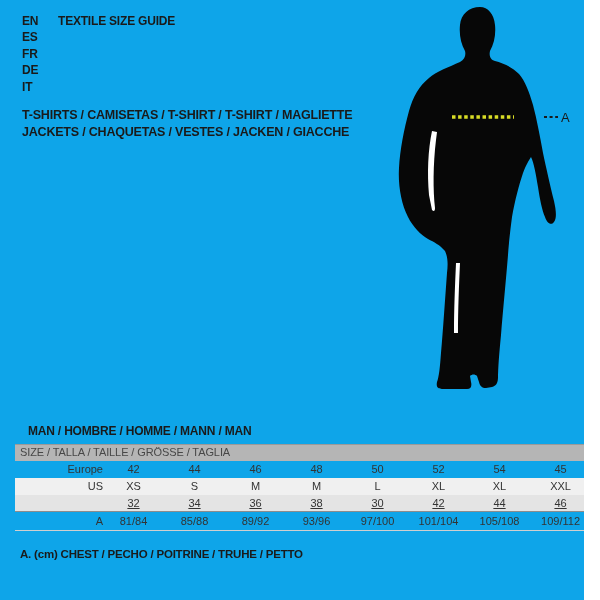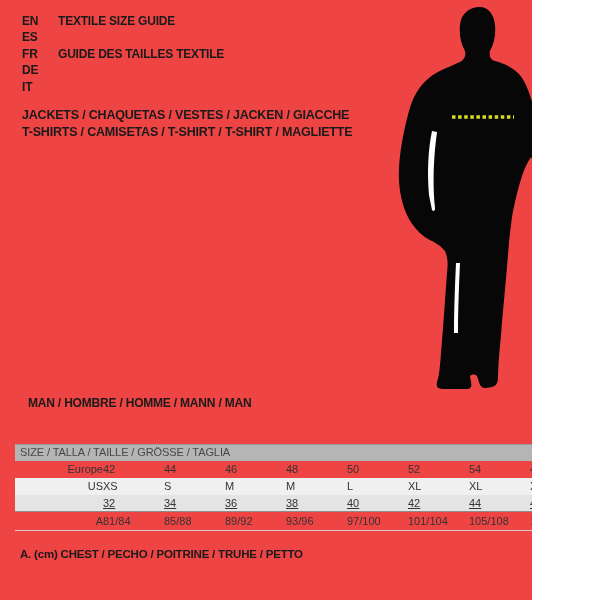--- a/index.html
+++ b/index.html
@@ -1,40 +1,40 @@
 <!DOCTYPE html>
 <html><head>
 <meta charset="utf-8">
 <style>
   * { margin:0; padding:0; box-sizing:border-box; }
   html,body { width:600px; height:600px; background:#fff; }
   body { font-family:"Liberation Sans", sans-serif; color:#1a1a1a; }
-  .canvas { position:relative; width:532px; height:600px; overflow:hidden; background:#ef4444; }
+  .canvas { position:relative; width:584px; height:600px; overflow:hidden; background:#0ea5e9; }
 
   
   .lang-list { position:absolute; left:22px; top:13px; font-weight:bold; font-size:12px; line-height:16.4px; letter-spacing:-0.2px; }
   .lang-row { display:flex; }
   .lang-code { width:36px; flex:0 0 36px; }
 
   
   .categories { position:absolute; left:22px; top:107px; font-weight:bold; font-size:12.5px; line-height:17px; letter-spacing:-0.2px; }
 
   
   .figure { position:absolute; left:395px; top:5px; width:175px; height:385px; }
   .figure svg { overflow:visible; display:block; }
 
   
-  .section-title { position:absolute; left:20px; top:396px; font-weight:bold; font-size:12px; letter-spacing:-0.2px;padding-left:8px; }
+  .section-title { position:absolute; left:20px; top:424px; font-weight:bold; font-size:12px; letter-spacing:-0.2px;padding-left:8px; }
 
   
   .size-table { position:absolute; left:15px; top:444px; width:576px; border-collapse:collapse; font-size:11px; color:#333; table-layout:fixed; }
   .size-table col.label-col { width:88px; }
   .size-table col.val-col { width:61px; }
   .size-table th.tbl-header { background:#b5b5b5; color:#474747; text-align:left; font-weight:normal; padding:1px 0 2px 5px; height:16px; border-top:1px solid #9a9a9a; font-size:11px; letter-spacing:-0.1px; }
-  .size-table td { height:17px; font-weight:normal; vertical-align:middle; padding:0; }
+  .size-table td { height:17px; text-align:center; font-weight:normal; vertical-align:middle; padding:0; }
   .size-table td.row-label { text-align:right; padding-left:5px; }
   .size-table tr.row-us td { background:#f0f0f0; }
   .size-table tr.row-num td { background:#e4e4e4;text-decoration:underline; }
   .size-table tr.row-a td { border-top:1px solid #8c8c8c; border-bottom:1px solid #cfcfcf; height:19px; }
 
   
   .footnote { position:absolute; left:20px; top:548px; font-weight:bold; font-size:11.5px; letter-spacing:-0.2px; }
 </style>
 </head>
 <body>
@@ -44,33 +44,32 @@
   <div class="lang-list">
     <div class="lang-row">
       <span class="lang-code">EN</span>
       <span class="lang-label">TEXTILE SIZE GUIDE</span>
     </div>
     <div class="lang-row">
       <span class="lang-code">ES</span>
     </div>
     <div class="lang-row">
       <span class="lang-code">FR</span>
-      <span class="lang-label">GUIDE DES TAILLES TEXTILE</span>
     </div>
     <div class="lang-row">
       <span class="lang-code">DE</span>
     </div>
     <div class="lang-row">
       <span class="lang-code">IT</span>
     </div>
   </div>
 
   <div class="categories">
+    <div>T-SHIRTS / CAMISETAS / T-SHIRT / T-SHIRT / MAGLIETTE</div>
     <div>JACKETS / CHAQUETAS / VESTES / JACKEN / GIACCHE</div>
-    <div>T-SHIRTS / CAMISETAS / T-SHIRT / T-SHIRT / MAGLIETTE</div>
   </div>
 
   <div class="figure">
     <svg width="175" height="385" viewBox="0 0 175 385" xmlns="http://www.w3.org/2000/svg">
       <path d="M85,2 C74,2 66,9 65,20 C64,30 66,39 70,46 C71,50 70,54 65,57
                C54,62 42,66 34,73 C24,81 18,92 14,106 C9,124 5,145 4,163
                C3,180 6,198 13,212 C18,222 26,230 33,234 C39,237 45,240 50,246
                C53,252 53,260 52,268 C50,295 48,325 46,348 C45,362 44,372 42,377
                C41,382 43,384 47,384 L72,384 C76,384 77,381 76,377 L75,371
                C77,369 80,369 82,371 L84,377 C85,381 87,383 91,383 L97,382
@@ -127,21 +126,21 @@
       <td>XL</td>
       <td>XL</td>
       <td>XXL</td>
     </tr>
     <tr class="row-num">
       <td class="row-label"></td>
       <td>32</td>
       <td>34</td>
       <td>36</td>
       <td>38</td>
-      <td>40</td>
+      <td>30</td>
       <td>42</td>
       <td>44</td>
       <td>46</td>
     </tr>
     <tr class="row-a">
       <td class="row-label">A</td>
       <td>81/84</td>
       <td>85/88</td>
       <td>89/92</td>
       <td>93/96</td>

